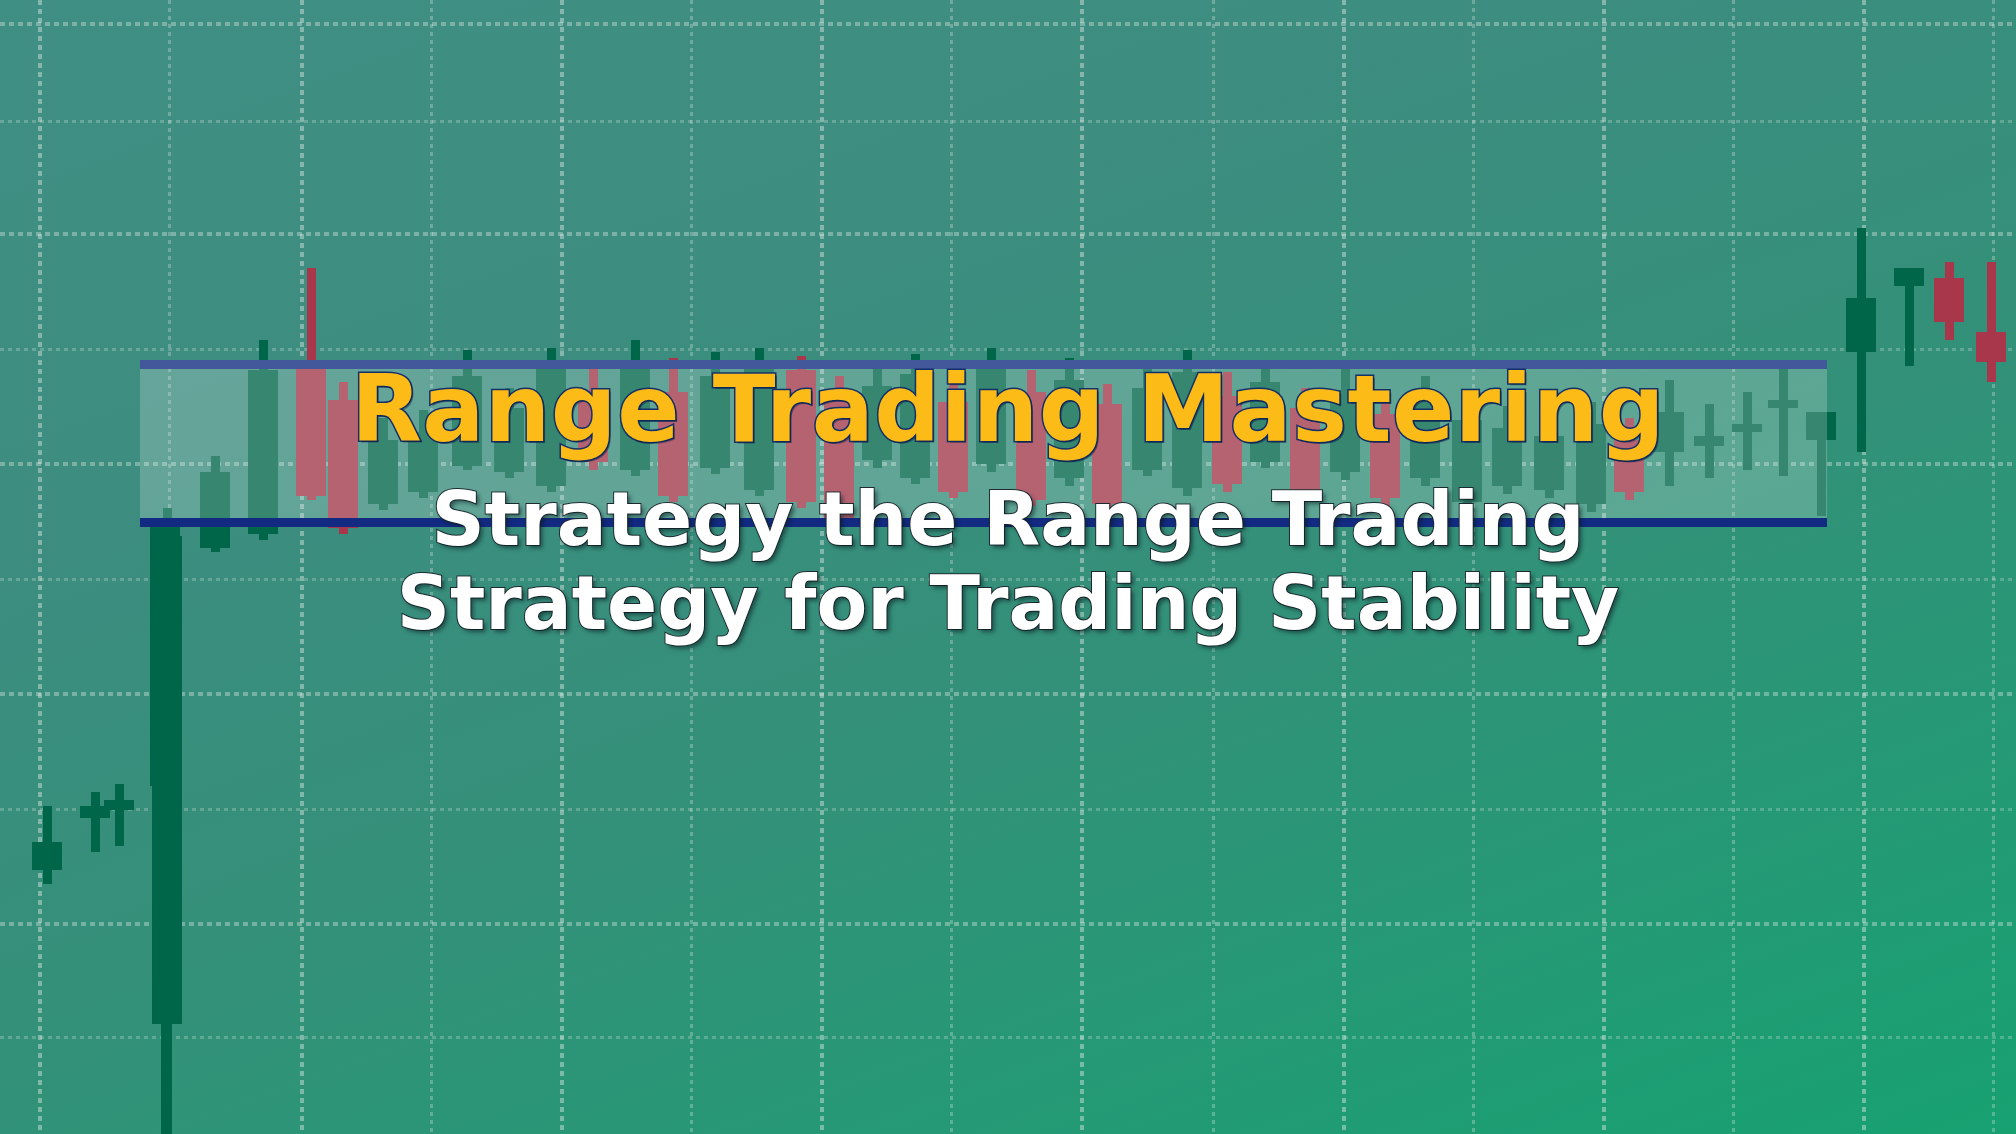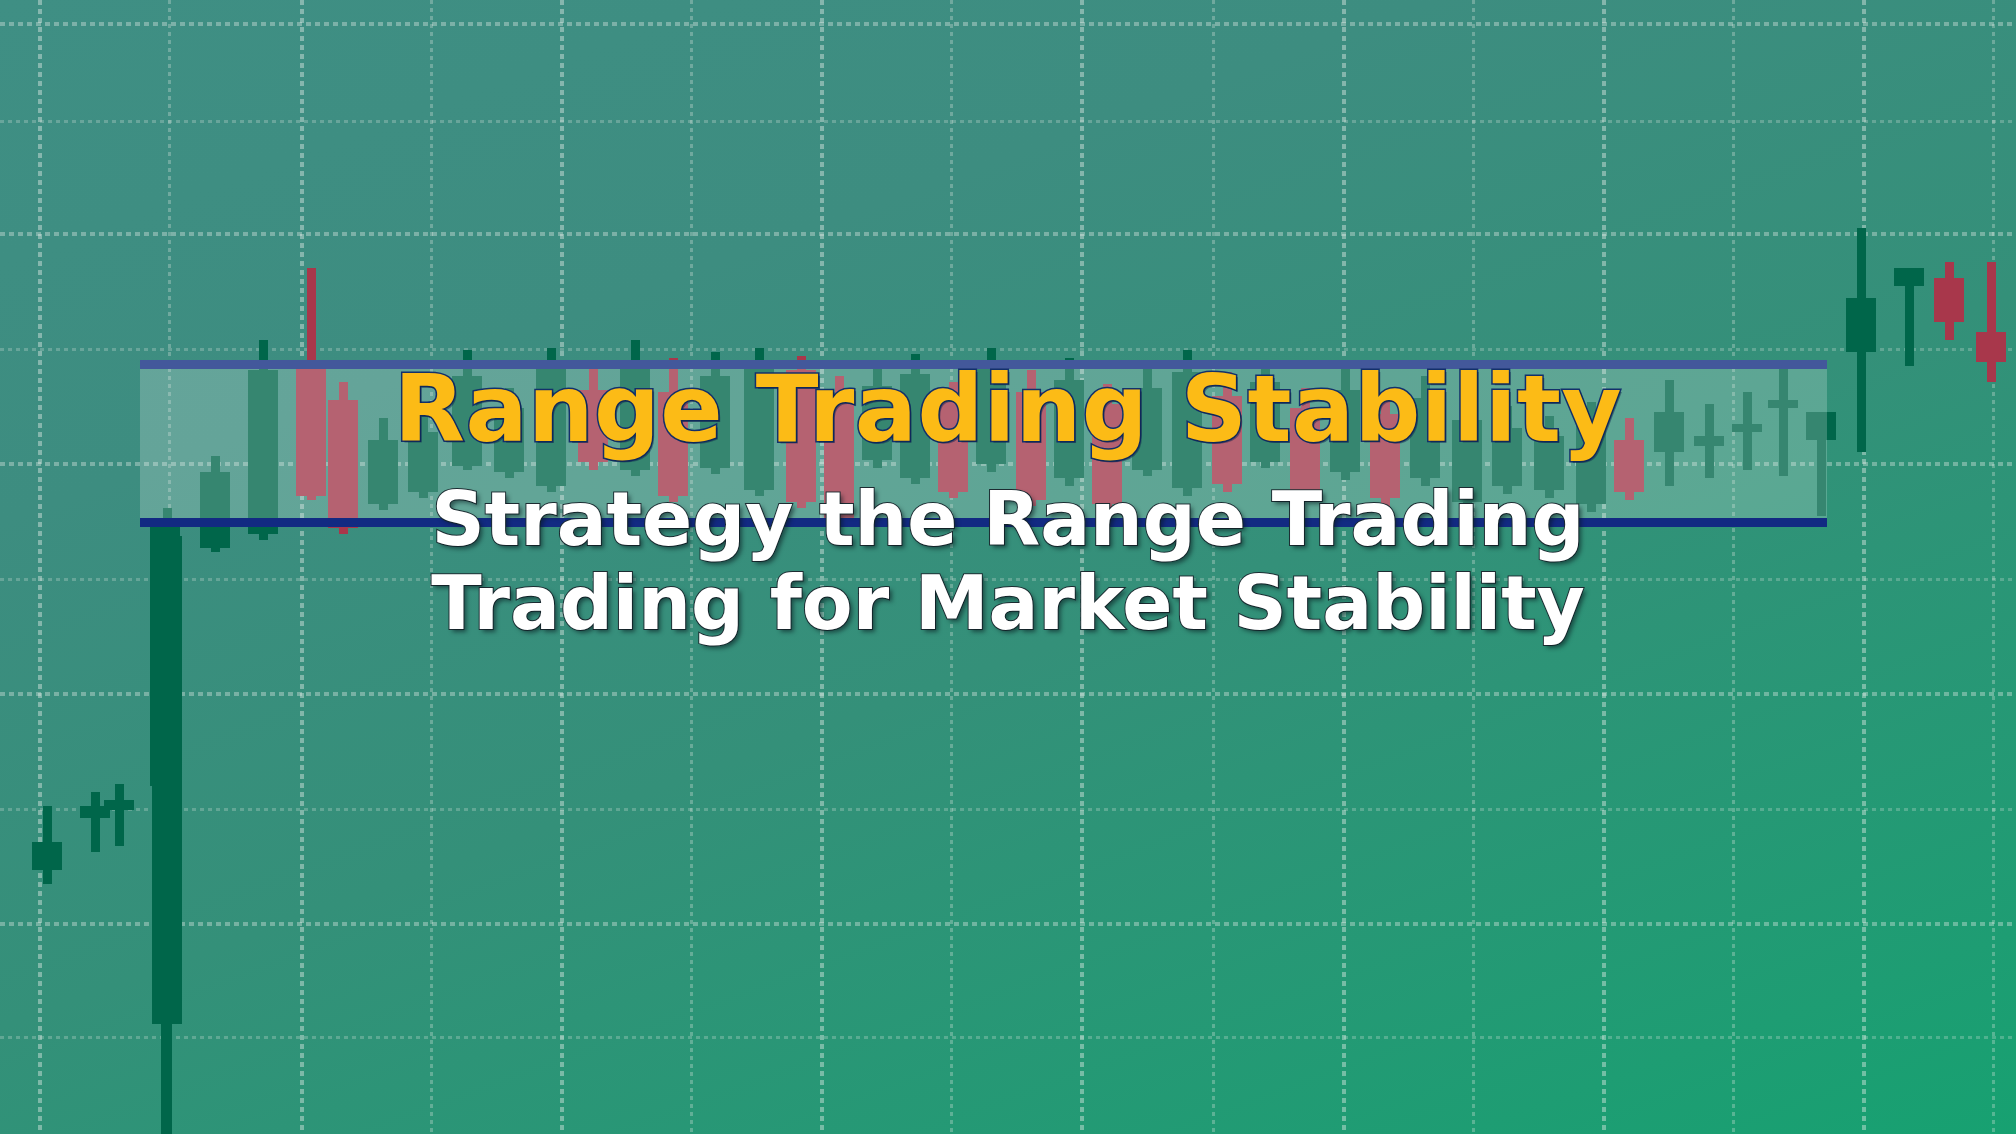--- a/index.html
+++ b/index.html
@@ -364,20 +364,20 @@
         <div class="body" style="top: 332px; height: 30px; background: rgb(168, 55, 75);"></div>
       </div>
     </div>
 
   <div id="annotations">
       <div class="range-line" style="left: 140px; width: 1687px; top: 360px; background: rgb(18, 42, 130);"></div>
       <div class="range-line" style="left: 140px; width: 1687px; top: 518px; background: rgb(18, 42, 130);"></div>
       <div class="range-box" style="left: 140px; top: 360px; width: 1687px; height: 158px; background: rgba(225, 238, 235, 0.24);"></div>
     </div>
 
-  <div class="text-block headline">Range Trading Stability</div>
+  <div class="text-block headline">Range Trading Mastering</div>
 
   <div class="text-block subhead">
     <span class="line">Strategy the Range Trading</span>
-    <span class="line">Trading for Market Stability</span>
+    <span class="line">Strategy for Trading Stability</span>
   </div>
 
 </div>
 
 </body></html>

